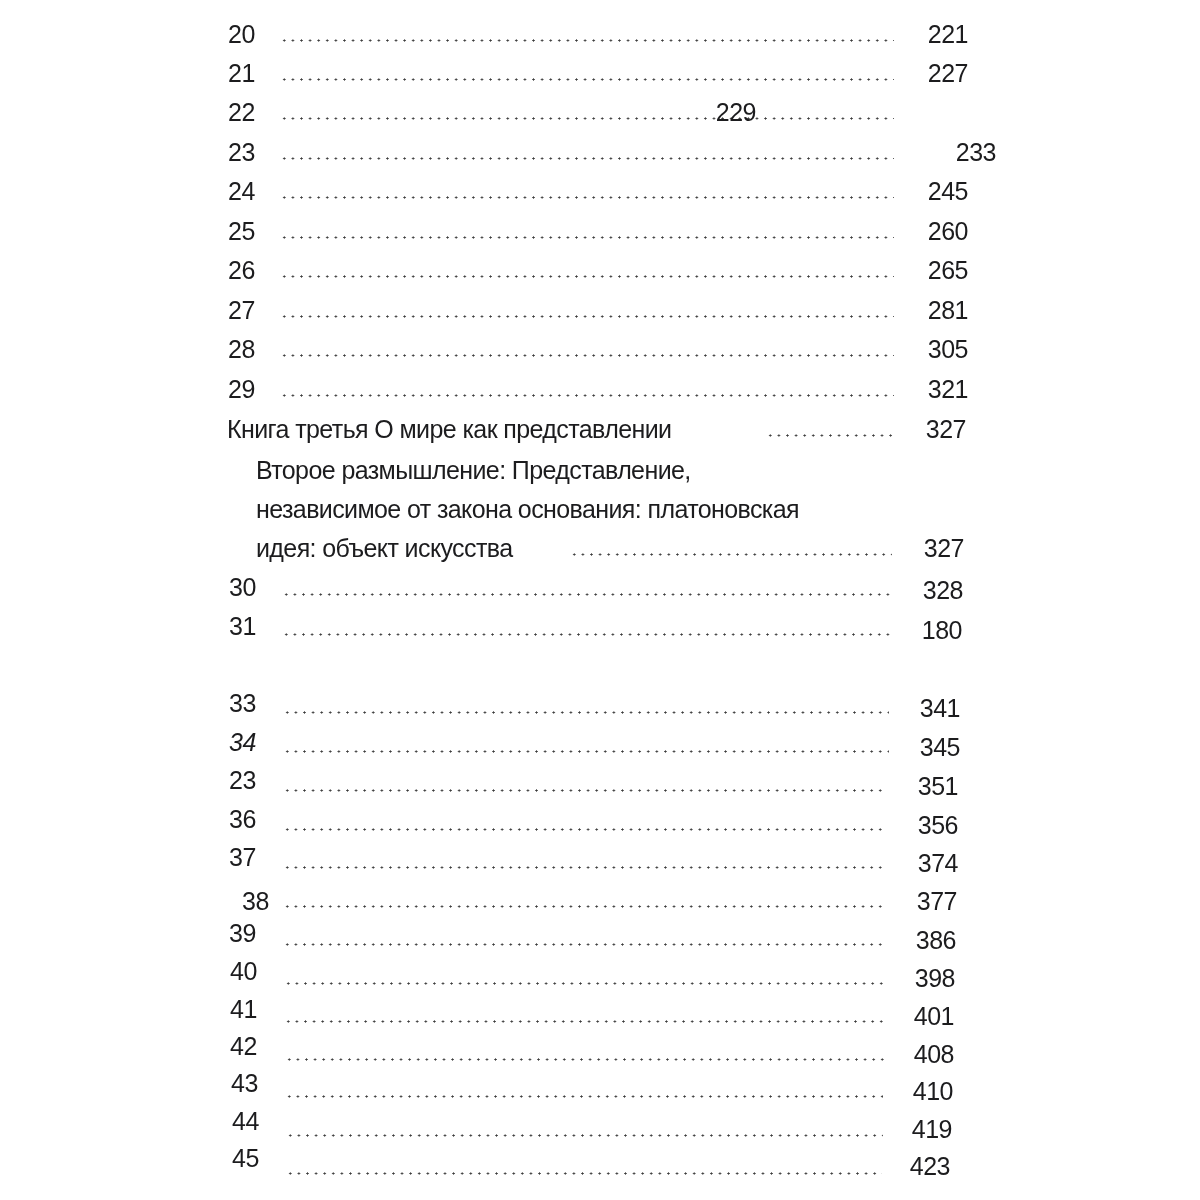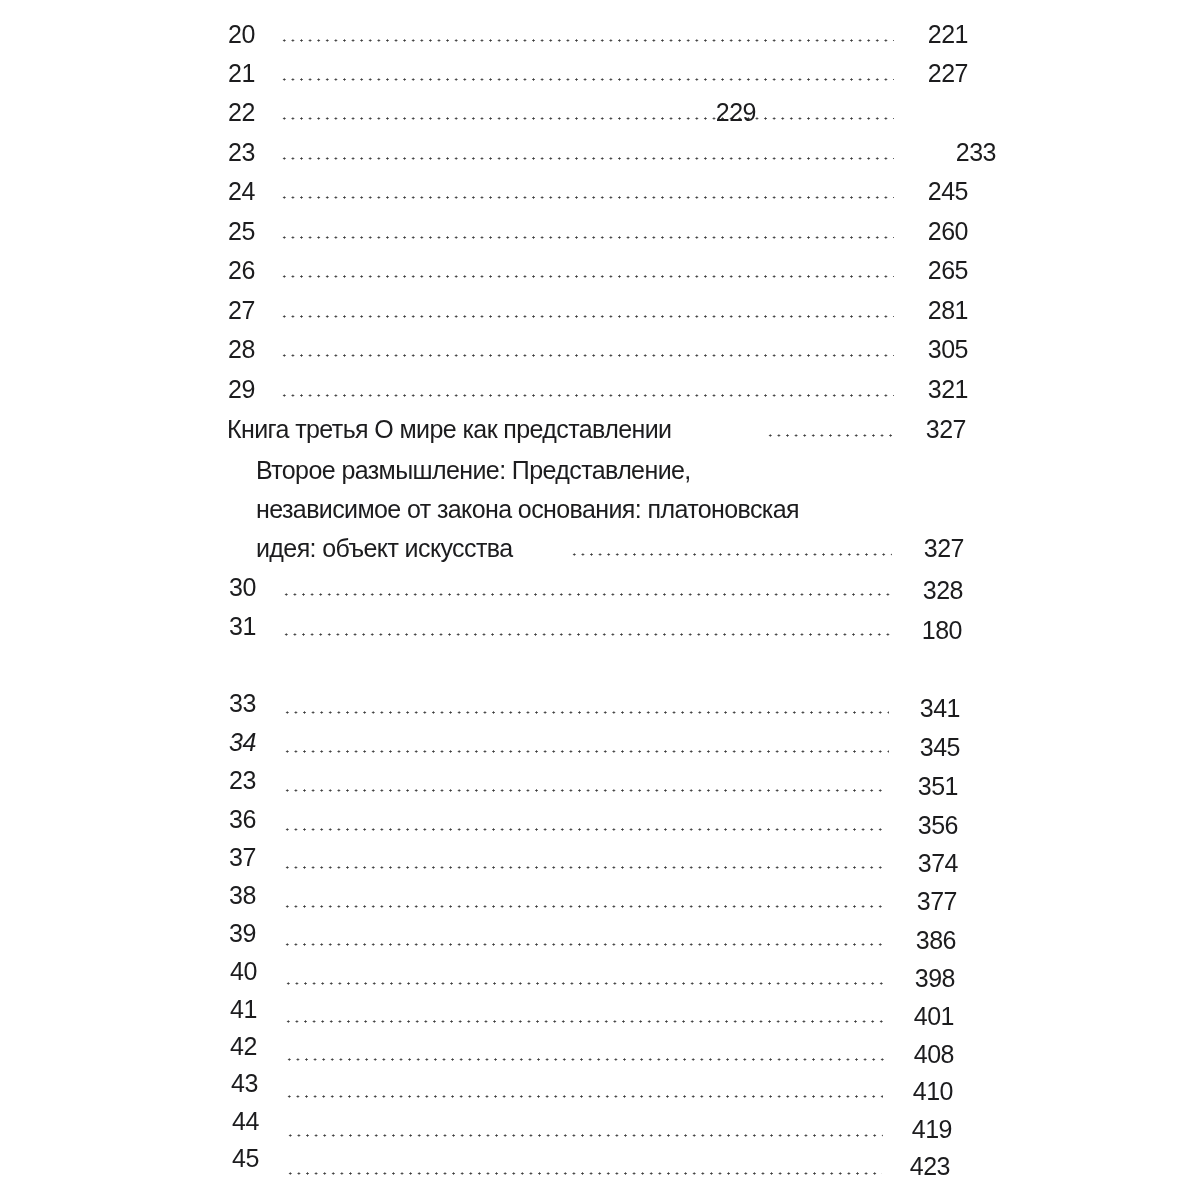--- a/index.html
+++ b/index.html
@@ -168,21 +168,21 @@
     <span class="num" style="left:229px;">36</span>
     <span class="dots" style="left:283px;width:604px;top:27px;"></span>
     <span class="page" style="right:242px;top:6px;">356</span>
   </div>
   <div class="row" style="left:0;top:839px;width:1200px;">
     <span class="num" style="left:229px;">37</span>
     <span class="dots" style="left:283px;width:604px;top:27px;"></span>
     <span class="page" style="right:242px;top:6px;">374</span>
   </div>
   <div class="row" style="left:0;top:877px;width:1200px;">
-    <span class="num" style="left:229px;">38</span>
+    <span class="num" style="left:242px;margin-top:6px;">38</span>
     <span class="dots" style="left:283px;width:602px;top:28px;"></span>
     <span class="page" style="right:243px;top:6px;">377</span>
   </div>
   <div class="row" style="left:0;top:915px;width:1200px;">
     <span class="num" style="left:229px;">39</span>
     <span class="dots" style="left:283px;width:602px;top:28px;"></span>
     <span class="page" style="right:244px;top:7px;">386</span>
   </div>
   <div class="row" style="left:0;top:953px;width:1200px;">
     <span class="num" style="left:230px;">40</span>

